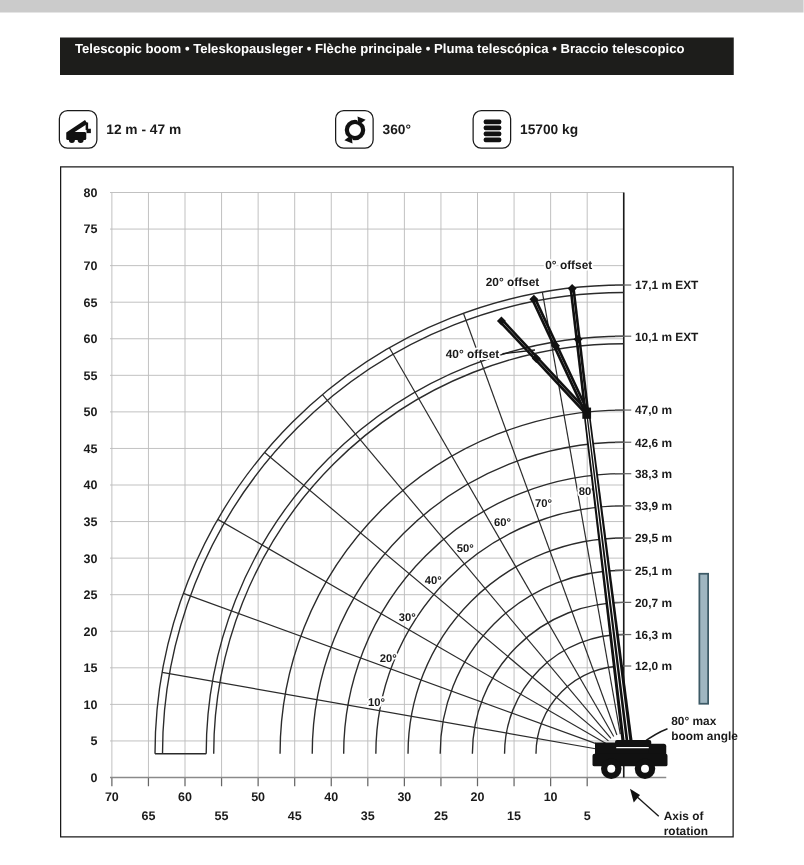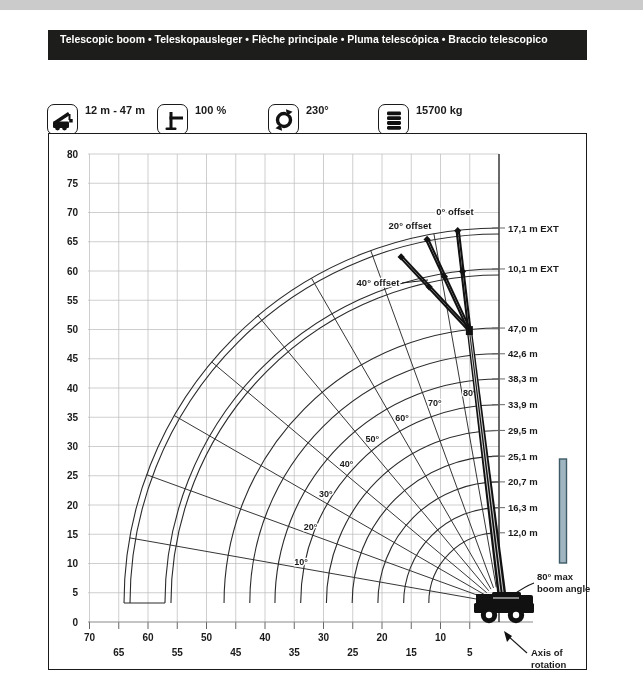--- a/index.html
+++ b/index.html
@@ -2,21 +2,21 @@
 <html><head>
 <meta charset="utf-8">
 <style>
   html,body{margin:0;padding:0;width:643px;height:692px;background:#ffffff;overflow:hidden;
     font-family:"Liberation Sans",sans-serif;}
   #page{position:relative;width:643px;height:692px;background:#fff;}
   #top-strip{position:absolute;left:0;top:0;width:643px;height:10px;background:#cbcbcb;}
   #header-bar{position:absolute;left:48px;top:30px;width:539px;height:30px;background:#1d1d1b;
     color:#fff;font-weight:bold;font-size:10.5px;line-height:14px;padding:2px 0 0 12px;box-sizing:border-box;}
   .hline{white-space:nowrap;display:block;}
-  .spec-item{position:absolute;top:104px;display:flex;align-items:flex-start;}
+  .spec-item{position:absolute;top:88px;display:flex;align-items:center;}
   .spec-box{width:29px;height:29px;border:1.7px solid #1a1a1a;border-radius:7px;display:flex;
     align-items:center;justify-content:center;background:#fff;flex:0 0 auto;}
   .spec-label{margin-left:7px;font-size:11px;font-weight:bold;color:#1a1a1a;white-space:nowrap;}
   #chart-frame{position:absolute;left:48px;top:133px;width:537px;height:535px;border:1.6px solid #1a1a1a;background:#fff;}
   #chart{position:absolute;left:0;top:0;width:643px;height:692px;}
   
   .grid{stroke:#bdbdbd;stroke-width:.75;}
   .axis{stroke:#8a8a8a;stroke-width:1.1;}
   .bound{stroke:#1a1a1a;stroke-width:1.3;}
   .tick{stroke:#666;stroke-width:1;}
@@ -49,42 +49,32 @@
         <rect x="2" y="13.5" width="16" height="6.5" rx="1.2" fill="#111"></rect>
         <rect x="17.5" y="6" width="2" height="6" fill="#111"></rect>
         <circle cx="6.5" cy="20" r="2.4" fill="#111"></circle>
         <circle cx="13.5" cy="20" r="2.4" fill="#111"></circle>
         <rect x="18.2" y="11" width="3.5" height="3.5" fill="#111"></rect>
       </svg>
     </span>
     <span class="spec-label">12 m - 47 m</span>
   </div>
 
-  <div class="spec-item" style="left:157px">
-    <span class="spec-box">
-      <svg width="24" height="24" viewBox="0 0 24 24">
-        <rect x="8.5" y="4" width="3" height="16.5" fill="#111"></rect>
-        <rect x="8.5" y="8.5" width="13.5" height="3" fill="#111"></rect>
-        <rect x="4.5" y="19.5" width="11" height="2.6" rx="1" fill="#111"></rect>
-      </svg>
-    </span>
-    <span class="spec-label">100 %</span>
-  </div>
 
   <div class="spec-item" style="left:268px">
     <span class="spec-box">
       <svg width="24" height="24" viewBox="0 0 24 24">
         <circle cx="12" cy="12" r="6.5" fill="none" stroke="#111" stroke-width="3.4"></circle>
         <rect x="14.5" y="1.5" width="7" height="5" fill="#fff" transform="rotate(25 18 4)"></rect>
         <rect x="2.5" y="17.5" width="7" height="5" fill="#fff" transform="rotate(25 6 20)"></rect>
         <polygon points="14,1.2 20.5,3.8 14.8,8.2" fill="#111"></polygon>
         <polygon points="10,22.8 3.5,20.2 9.2,15.8" fill="#111"></polygon>
       </svg>
     </span>
-    <span class="spec-label">230°</span>
+    <span class="spec-label">360°</span>
   </div>
 
   <div class="spec-item" style="left:378px">
     <span class="spec-box">
       <svg width="24" height="24" viewBox="0 0 24 24">
         <rect x="5" y="3.5" width="14" height="3.8" rx="1.4" fill="#111"></rect>
         <rect x="5" y="8.3" width="14" height="3.8" rx="1.4" fill="#111"></rect>
         <rect x="5" y="13.1" width="14" height="3.8" rx="1.4" fill="#111"></rect>
         <rect x="5" y="17.9" width="14" height="3.8" rx="1.4" fill="#111"></rect>
       </svg>

